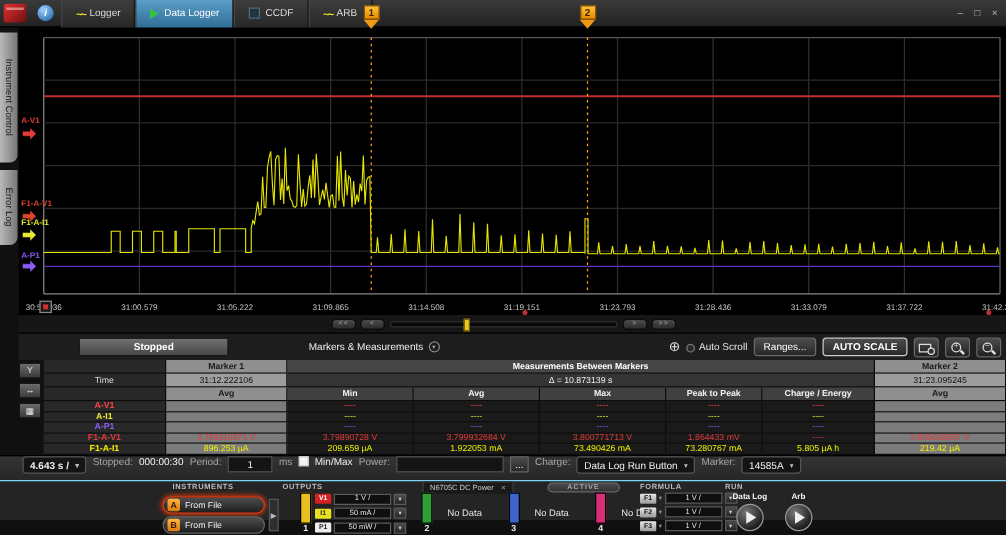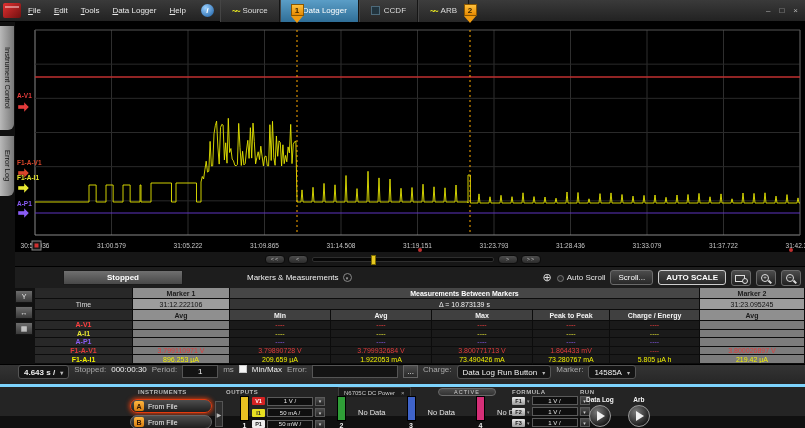--- a/index.html
+++ b/index.html
@@ -68,21 +68,21 @@
 
 .settings{position:absolute;left:0;top:364px;width:805px;height:20px;background:linear-gradient(#343434,#262626);border-top:1px solid #000;display:flex;align-items:flex-start;font-size:8px;color:#a8a8a8;gap:5px;padding-left:18px}
 .tscale{height:14px;background:#141414;border:1px solid #555;border-radius:3px;color:#f0f0f0;display:flex;align-items:center;gap:5px;padding:0 5px;font-weight:bold;font-size:8px}
 .caret{font-size:6px;color:#bbb}
 .inputbox{background:#141414;border:1px solid #555;color:#f0f0f0;height:13px;display:flex;align-items:center;justify-content:center;font-size:8px}
 .chk{width:8px;height:8px;border:1px solid #ccc;background:#f4f4f4}
 .wlab{color:#f0f0f0;font-weight:normal}
 .dots{width:15px;height:13px;background:linear-gradient(#4c4c4c,#282828);border:1px solid #666;color:#fff;font-size:8px;display:flex;align-items:center;justify-content:center}
 .dropbox{height:14px;background:#141414;border:1px solid #555;border-radius:3px;color:#f0f0f0;display:flex;align-items:center;gap:5px;padding:0 5px;font-size:8px}
 
-.bottom{position:absolute;left:0;top:384px;width:805px;height:32px;background:#242424;border-top:3px solid #7dd3fc}
+.bottom{position:absolute;left:0;top:384px;width:805px;height:32px;background:#242424;border-top:1px solid #7dd3fc}
 .bsec{position:absolute;top:2px;font-size:6px;font-weight:bold;color:#bcbcbc;letter-spacing:.5px}
 .itab{position:absolute;left:338px;top:0;height:10px;display:flex;align-items:center;gap:6px;background:#1a1a1a;border:1px solid #3c3c3c;border-bottom:none;padding:0 5px;font-size:6px;color:#ccc}
 .itab .x{color:#aaa;font-size:6px}
 .activepill{position:absolute;left:438px;top:1px;width:58px;height:8px;border:1px solid #6a6a6a;border-radius:4px;background:linear-gradient(#4c4c4c,#333);color:#ccc;font-size:5.5px;display:flex;align-items:center;justify-content:center;letter-spacing:1px}
 .inst{position:absolute;left:130px;top:12px;display:flex;align-items:center}
 .instcol{display:flex;flex-direction:column;gap:2px}
 .instbtn{width:82px;height:14px;border-radius:7px;background:linear-gradient(#4e4e4e,#1e1e1e);border:1px solid #666;display:flex;align-items:center;gap:4px;padding:0 3px;font-size:7px;color:#eee}
 .instbtn.sel{border-color:#e23b10;box-shadow:0 0 4px 1px rgba(232,62,12,.85)}
 .ibadge{width:10px;height:10px;border-radius:2px;background:linear-gradient(#ffb640,#d87d10);color:#301400;font-size:7px;font-weight:bold;display:flex;align-items:center;justify-content:center}
 .expander{width:8px;height:26px;background:#2e2e2e;border:1px solid #555;color:#bbb;font-size:6px;display:flex;align-items:center;justify-content:center;margin-left:3px}
@@ -105,32 +105,25 @@
 .runcol{display:flex;flex-direction:column;align-items:center;gap:2px}
 .runlab{font-size:6.5px;font-weight:bold;color:#f4f4f4}
 .playbtn{width:22px;height:22px;border-radius:50%;background:radial-gradient(circle at 35% 30%,#7a7a7a,#1a1a1a 75%);border:1px solid #999;display:flex;align-items:center;justify-content:center}
 .ptri{width:0;height:0;border-left:8px solid #f0f0f0;border-top:5px solid transparent;border-bottom:5px solid transparent;margin-left:3px}
 </style>
 </head>
 <body>
 
 <div class="menubar">
   <div class="logo"></div>
-  <div class="menus" id="menus">
-      <span class="menu-item"><span class="ul">F</span>ile</span>
-      <span class="menu-item"><span class="ul">E</span>dit</span>
-      <span class="menu-item"><span class="ul">T</span>ools</span>
-      <span class="menu-item"><span class="ul">D</span>ata Logger</span>
-      <span class="menu-item"><span class="ul">H</span>elp</span>
-    </div>
   <div class="info">i</div>
   <div class="apptabs" id="apptabs">
       <div class="app-tab">
         <span class="ticon-sine">~~</span>
-        <span>Source</span>
+        <span>Logger</span>
       </div>
       <div class="app-tab active">
         <span class="ticon-play"></span>
         <span>Data Logger</span>
       </div>
       <div class="app-tab">
         <span class="ticon-ccdf"></span>
         <span>CCDF</span>
       </div>
       <div class="app-tab">
@@ -225,21 +218,21 @@
   <div class="meastab">
     <span>Markers &amp; Measurements</span>
     <span class="circ">▾</span>
   </div>
   <div class="toolright">
     <span class="target">⊕</span>
     <span class="ascroll">
       <span class="dot"></span>
       <span>Auto Scroll</span>
     </span>
-    <span class="rbtn">Scroll...</span>
+    <span class="rbtn">Ranges...</span>
     <span class="rbtn strong">AUTO SCALE</span>
     <span class="iconbtn">
         <span class="snaprect"></span>
         <span class="snapcirc"></span>
       </span>
     <span class="iconbtn">
         <span class="mg">+</span>
         <span class="tail"></span>
       </span>
     <span class="iconbtn">
@@ -318,21 +311,21 @@
       <span>4.643 s /</span>
       <span class="caret">▾</span>
     </span>
   <span>Stopped:</span>
   <span class="wlab">000:00:30</span>
   <span>Period:</span>
   <span class="inputbox" style="width:36px">1</span>
   <span>ms</span>
   <span class="chk"></span>
   <span class="wlab">Min/Max</span>
-  <span>Error:</span>
+  <span>Power:</span>
   <span class="inputbox" style="width:86px"></span>
   <span class="dots">...</span>
   <span>Charge:</span>
   <span class="dropbox">
       <span>Data Log Run Button</span>
       <span class="caret">▾</span>
     </span>
   <span>Marker:</span>
   <span class="dropbox">
       <span>14585A</span>

